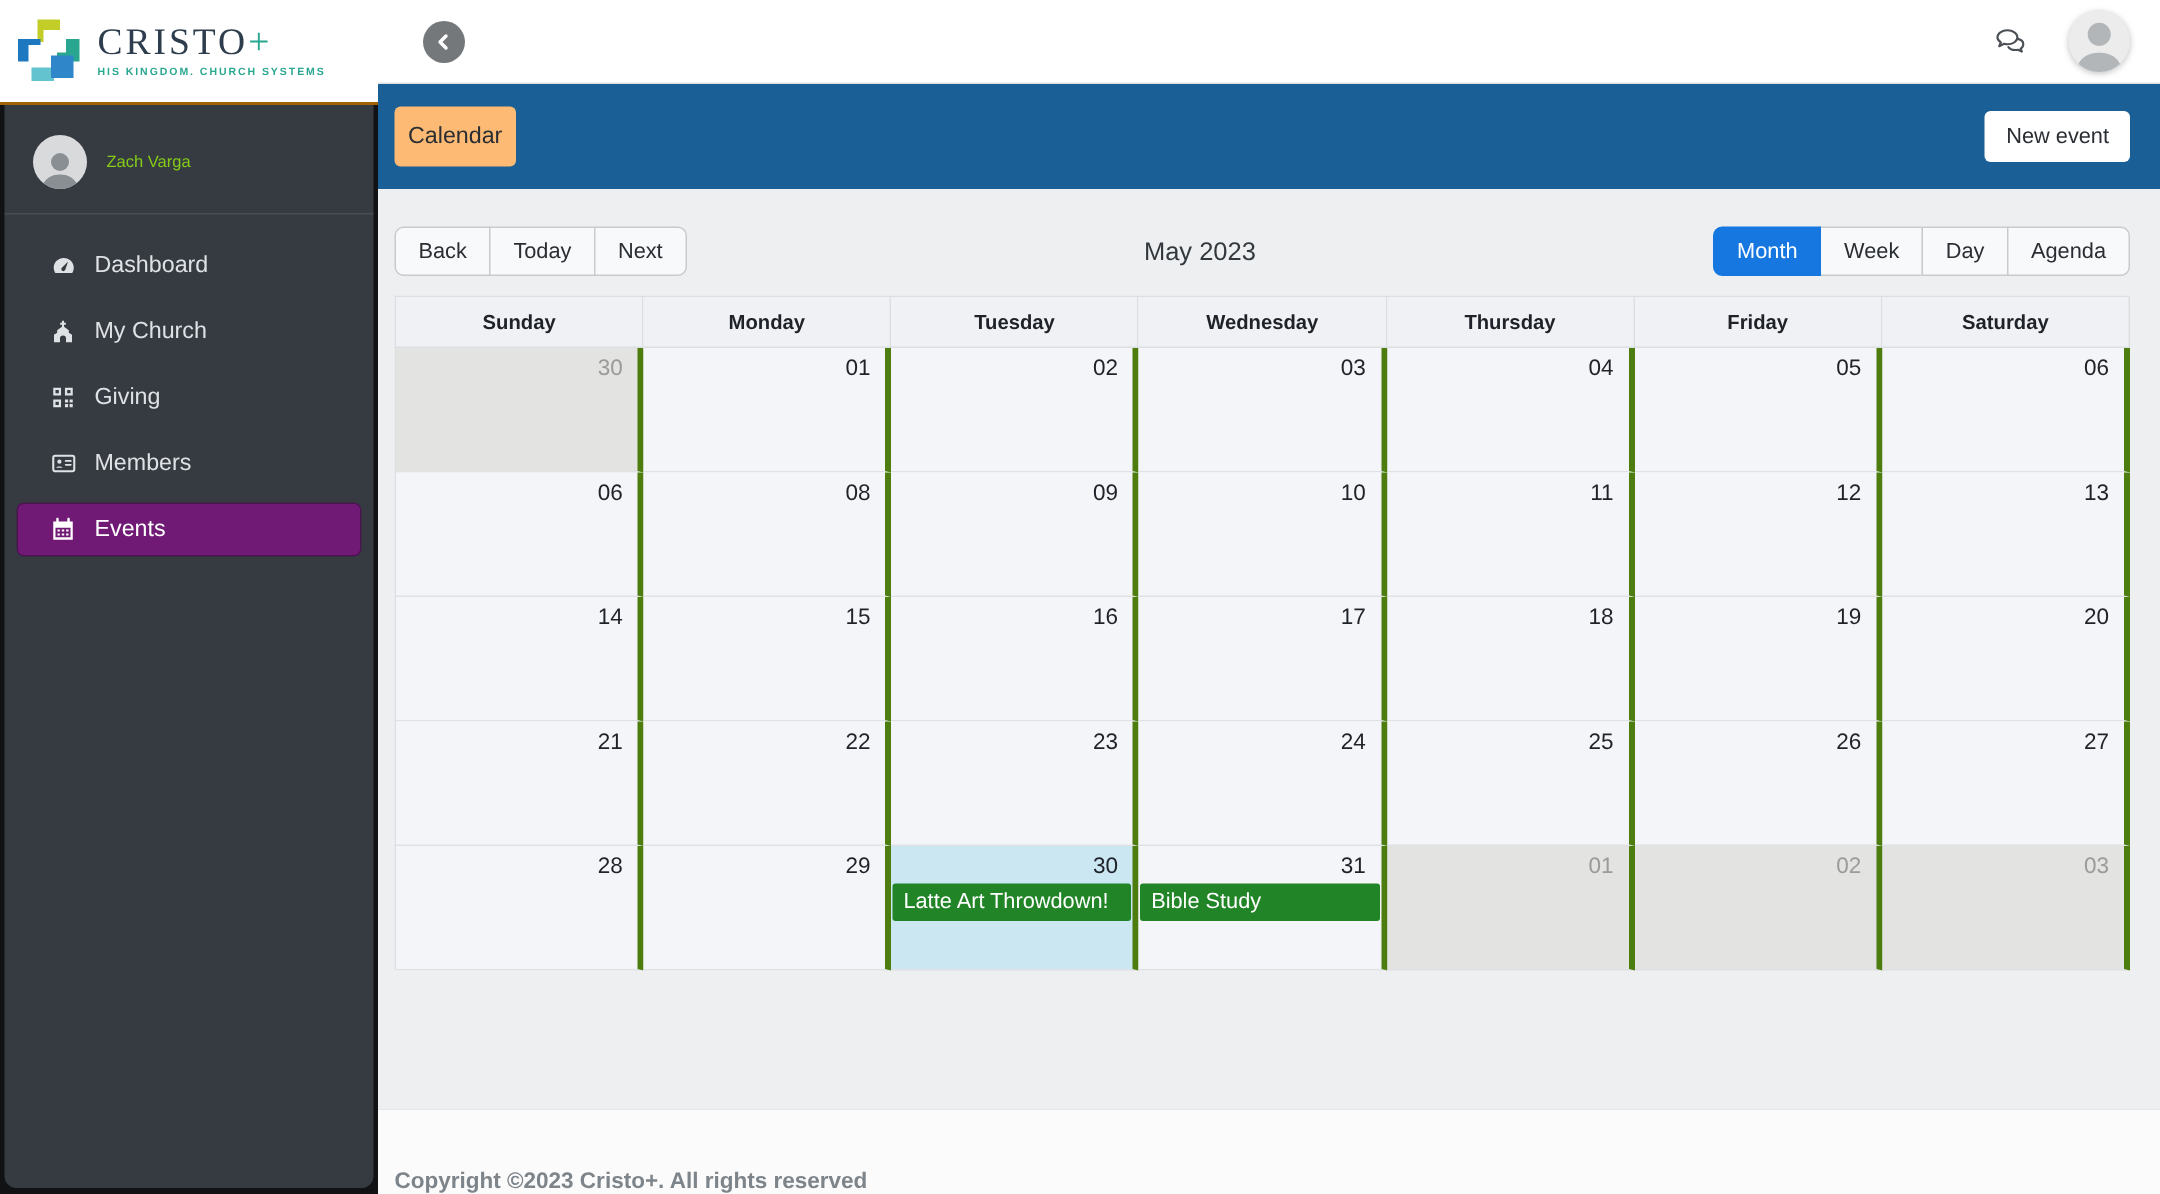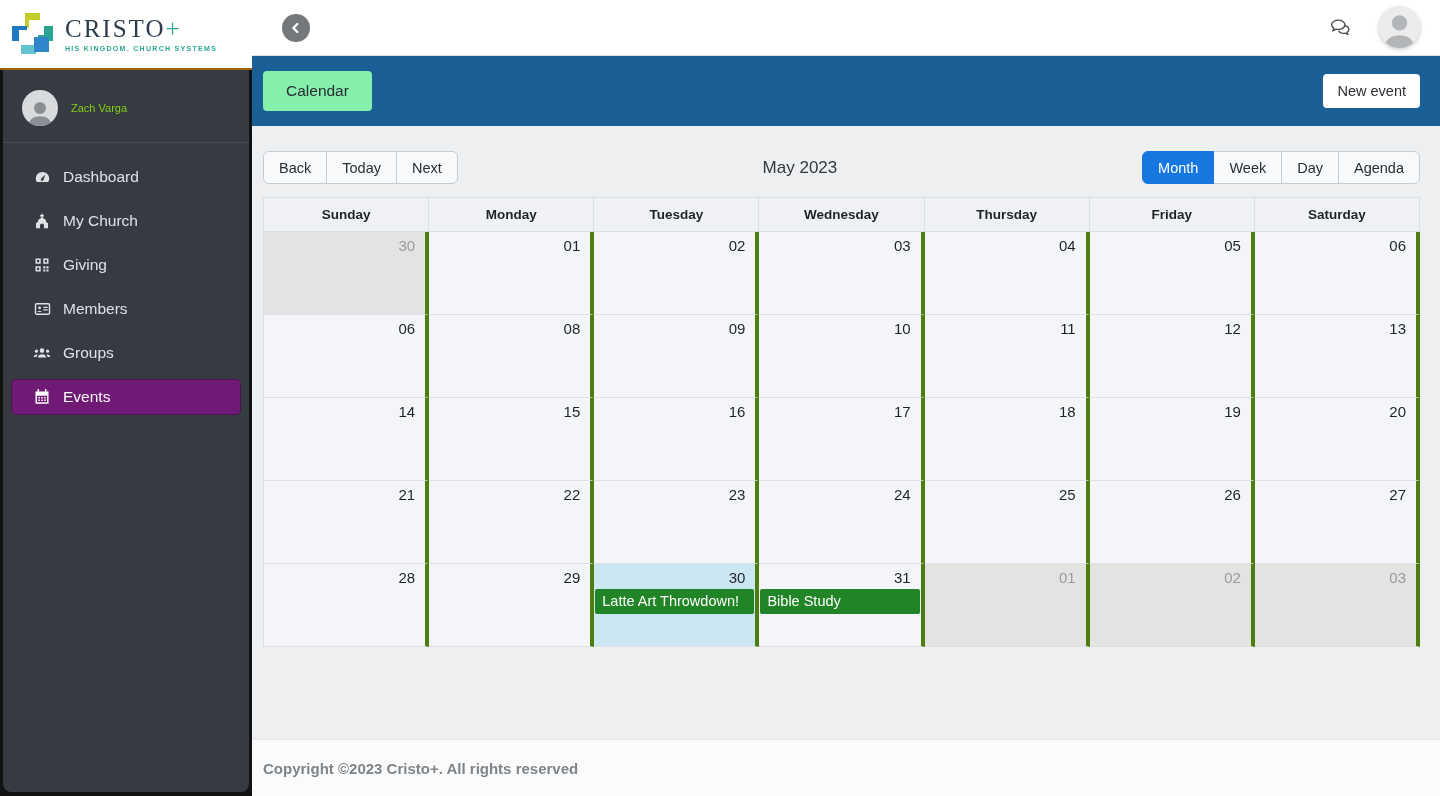--- a/index.html
+++ b/index.html
@@ -37,21 +37,21 @@
   
   .main { flex:1; display:flex; flex-direction:column; height:796px; min-width:0; }
 
   .topbar { height:56px; background:#ffffff; border-bottom:1px solid #dde1e4; display:flex; align-items:center; padding:0 20px 0 30px; flex-shrink:0; }
   .back-btn { width:28px; height:28px; border-radius:50%; background:#75787b; border:none; display:flex; align-items:center; justify-content:center; cursor:pointer; }
   .topbar-right { margin-left:auto; display:flex; align-items:center; gap:26px; }
   .chat-icon { color:#4c5055; width:24px; height:20px; cursor:pointer; }
   .top-avatar { width:41px; height:41px; border-radius:50%; background:#ececec; box-shadow:0 1px 4px rgba(0,0,0,0.25); overflow:hidden; cursor:pointer; }
 
   .bluebar { height:70px; background:#1a5f96; display:flex; align-items:center; padding:0 20px 0 11px; flex-shrink:0; }
-  .calendar-tab { background:#86efac; color:#2a2e33; border:none; border-radius:4px; padding:11px 23px; font-size:15.5px; cursor:pointer; }
+  .calendar-tab { background:#fdba74; color:#2a2e33; border:none; border-radius:4px; padding:11px 9px; font-size:15.5px; cursor:pointer; }
   .new-event-btn { margin-left:auto; background:#ffffff; color:#2a2e33; border:none; border-radius:4px; padding:9px 14px; font-size:14.5px; cursor:pointer; }
 
   .content { flex:1; background:#edeff1; padding:25px 20px 0 11px; overflow:hidden; }
 
   .cal-toolbar { display:flex; align-items:center; margin-bottom:13px; }
   .btn-group { display:flex; }
   .btn-group button { height:33px; padding:0 15px; background:#f8f9fa; border:1px solid #c8cbce; color:#2a2e33; font-size:14.5px; cursor:pointer; margin-left:-1px; }
   .btn-group button:first-child { border-radius:6px 0 0 6px; margin-left:0; }
   .btn-group button:last-child { border-radius:0 6px 6px 0; }
   .btn-group button.view-active { background:#1677e0; border-color:#1677e0; color:#ffffff; position:relative; z-index:1; border-radius:6px 0 0 6px; }
@@ -60,21 +60,21 @@
   
   .cal-grid { display:grid; grid-template-columns:repeat(7,1fr); border-top:1px solid #dcdfe2; border-left:1px solid #dcdfe2; background:#ffffff; }
   .cal-head { height:34px; background:#f0f1f4; border-right:1px solid #dcdfe2; border-bottom:1px solid #dcdfe2; display:flex; align-items:center; justify-content:center; font-weight:bold; font-size:13.5px; color:#1f2329; }
   .cal-cell { height:83px; background:#f4f5f8; border-right:4px solid #4d7c0f; border-bottom:1px solid #dfe1e4; cursor:pointer; overflow:hidden; }
   .cal-cell.off { background:#e3e3e1; }
   .cal-cell.today { background:#cbe7f2; }
   .cal-num { text-align:right; padding:5px 10px 2px 0; font-size:15px; color:#1f2329; }
   .cal-cell.off .cal-num { color:#9b9b9b; }
   .event-pill { margin:1px 1px 2px 1px; height:25px; background:#218426; border-radius:2px; color:#ffffff; font-size:14.5px; line-height:25px; padding-left:7px; white-space:nowrap; overflow:hidden; cursor:pointer; }
 
-  .footer { height:57px; background:#fbfbfb; border-top:1px solid #e6e8ea; display:flex; align-items:center; padding-left:11px; flex-shrink:0; }
+  .footer { height:57px; background:#fbfbfb; border-top:1px solid #e6e8ea; display:flex; align-items:flex-end; padding-left:11px; flex-shrink:0; }
   .footer-text { color:#7d848a; font-size:15px; font-weight:bold; }
 </style>
 </head>
 <body>
 
 <aside class="sidebar">
   <div class="logo-area">
     <div class="logo-mark">
       <span class="lm-top"></span>
         <span class="lm-left"></span>
@@ -127,33 +127,20 @@
         <div class="menu-item">
           <span class="mi-icon">
             <svg width="17" height="16" viewBox="0 0 16 16">
               <rect x="1" y="2.8" width="14" height="10.4" rx="1.3" fill="none" stroke="currentColor" stroke-width="1.4"></rect>
               <circle cx="5.1" cy="6.8" r="1.4" fill="currentColor"></circle>
               <path d="M2.9 10.9c.3-1.3 4-1.3 4.3 0z" fill="currentColor"></path>
               <path d="M9.3 6.3h3.4M9.3 8.9h3.4" stroke="currentColor" stroke-width="1.2" stroke-linecap="round"></path>
             </svg>
           </span>
           <span>Members</span>
-        </div>
-        <div class="menu-item">
-          <span class="mi-icon">
-            <svg width="18" height="16" viewBox="0 0 17 16" fill="currentColor">
-              <circle cx="8.5" cy="5.6" r="2.3"></circle>
-              <path d="M4.4 12.6c0-2.1 1.9-3.3 4.1-3.3s4.1 1.2 4.1 3.3z"></path>
-              <circle cx="2.9" cy="6.2" r="1.6"></circle>
-              <path d="M.3 12c0-1.6 1.2-2.6 2.8-2.6.4 0 .8 0 1.1.2A4.8 4.8 0 0 0 3 12z"></path>
-              <circle cx="14.1" cy="6.2" r="1.6"></circle>
-              <path d="M16.7 12H14a4.8 4.8 0 0 0-1.2-2.4c.3-.2.7-.2 1.1-.2 1.6 0 2.8 1 2.8 2.6z"></path>
-            </svg>
-          </span>
-          <span>Groups</span>
         </div>
         <div class="menu-item active">
           <span class="mi-icon">
             <svg width="16" height="16" viewBox="0 0 16 16" fill="currentColor">
               <path d="M4.3.8v2.4M11.7.8v2.4" stroke="currentColor" stroke-width="1.6" stroke-linecap="round"></path>
               <path fill-rule="evenodd" d="M1.5 2.6h13v12.2h-13zM3 6.8v6.4h10V6.8z"></path>
               <path d="M4.3 8h1.6v1.4H4.3zm2.9 0h1.6v1.4H7.2zm2.9 0h1.6v1.4h-1.6zM4.3 10.6h1.6V12H4.3zm2.9 0h1.6V12H7.2zm2.9 0h1.6V12h-1.6z"></path>
             </svg>
           </span>
           <span>Events</span>

